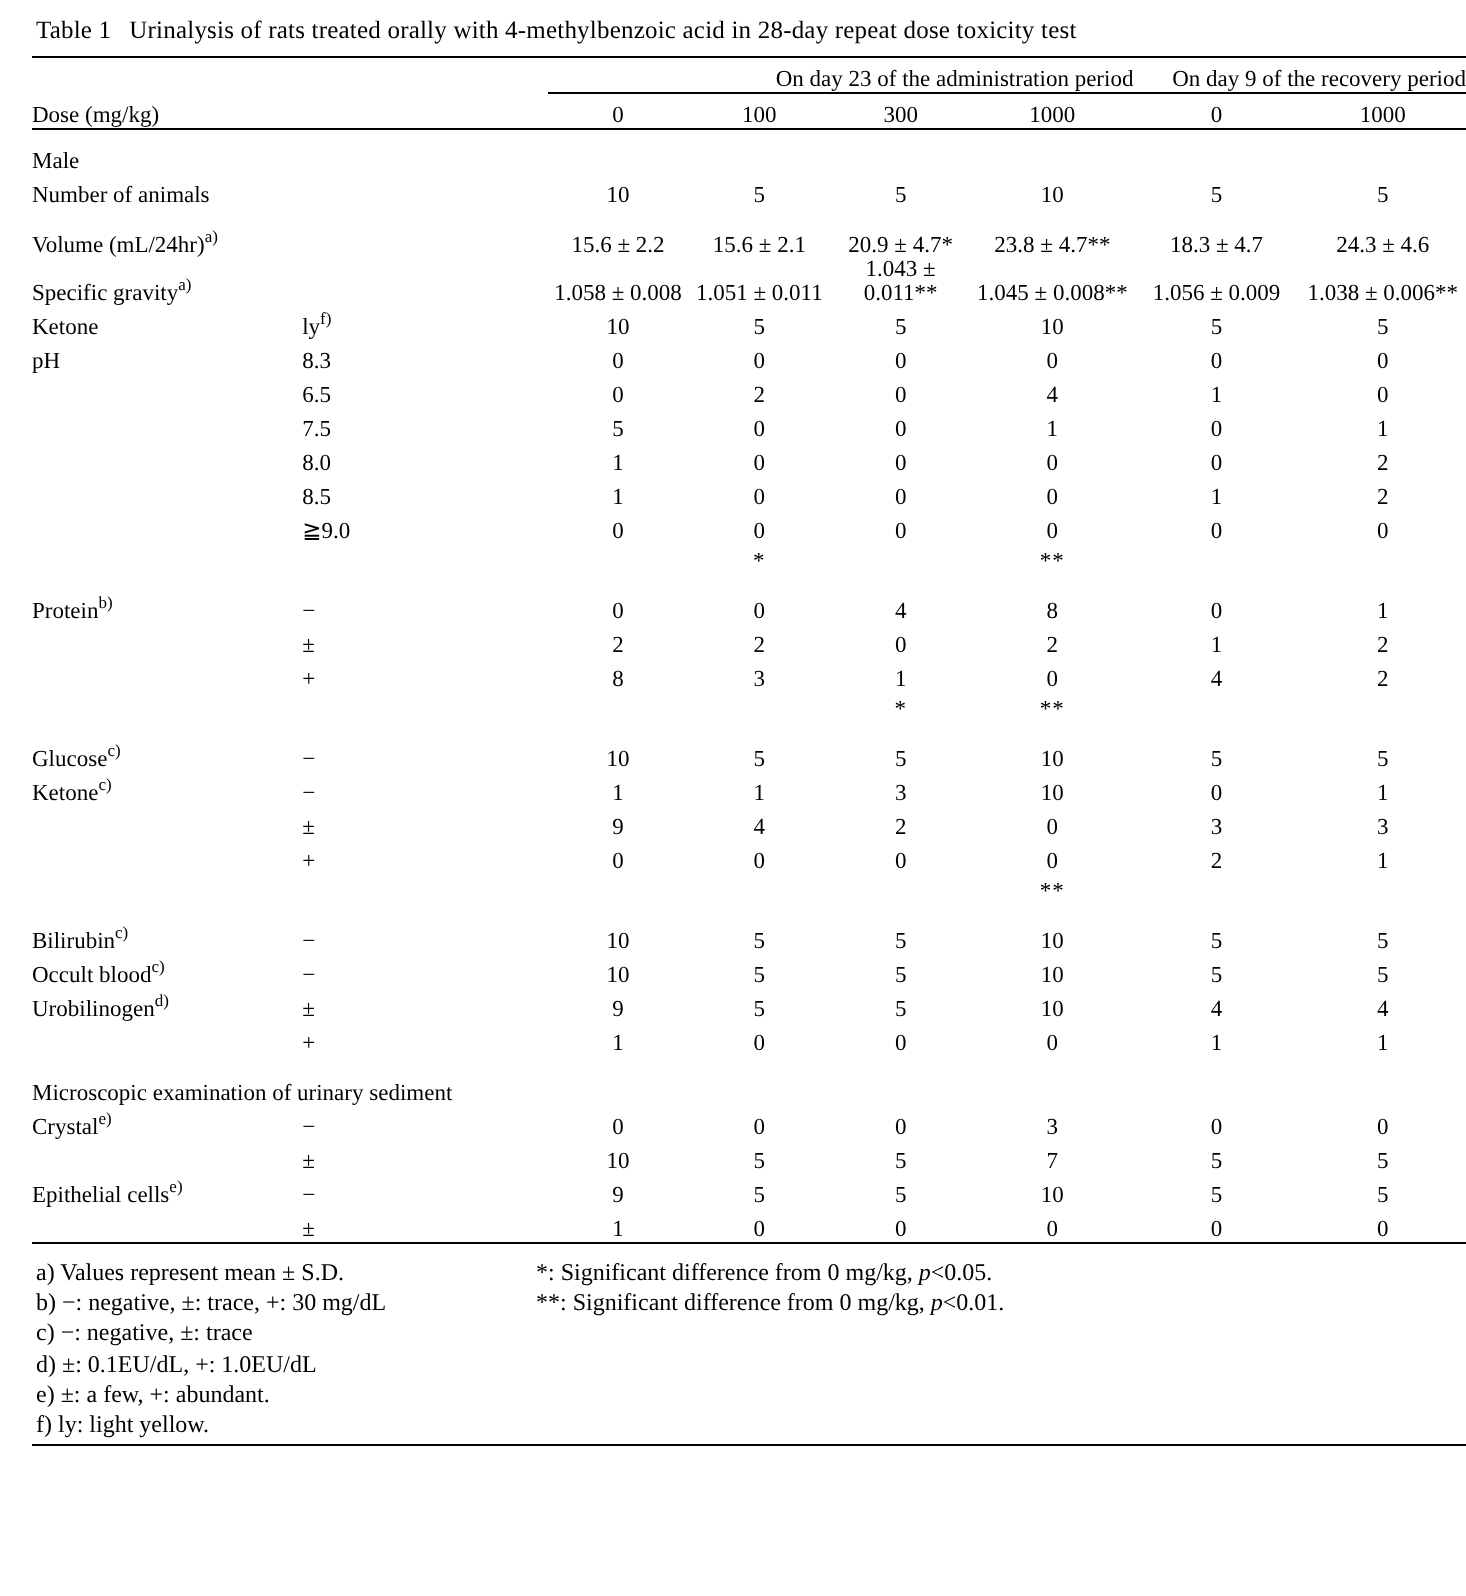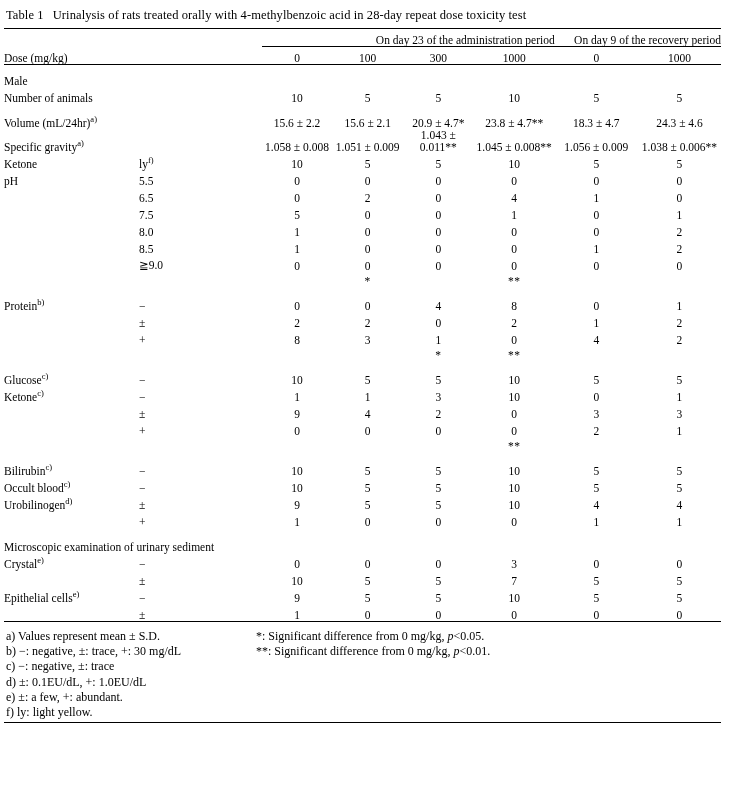--- a/index.html
+++ b/index.html
@@ -12,21 +12,21 @@
     height: 798px;
     font-family: "Liberation Serif", serif;
     color: #000000;
     position: relative;
     overflow: hidden;
   }
   .page {
     width: 733px;
     height: 798px;
     box-sizing: border-box;
-    padding: 6px 8px 0 4px;
+    padding: 6px 8px 0 16px;
     position: relative;
   }
   .caption {
     font-size: 12.5px;
     margin: 2px 0 5px 2px;
     letter-spacing: 0.1px;
     white-space: nowrap;
   }
   .caption .cap-label { margin-right: 9px; }
 
@@ -165,39 +165,39 @@
           <td class="c">15.6 ± 2.1</td>
           <td class="c">20.9 ± 4.7*</td>
           <td class="c">23.8 ± 4.7**</td>
           <td class="c">18.3 ± 4.7</td>
           <td class="c">24.3 ± 4.6</td>
         </tr>
         <tr class="rowh-sm">
           <td class="l lbl indent1">Specific gravity<sup>a)</sup></td>
           <td class="l sub"></td>
           <td class="c">1.058 ± 0.008</td>
-          <td class="c">1.051 ± 0.009</td>
+          <td class="c">1.051 ± 0.011</td>
           <td class="c">1.043 ± 0.011**</td>
           <td class="c">1.045 ± 0.008**</td>
           <td class="c">1.056 ± 0.009</td>
           <td class="c">1.038 ± 0.006**</td>
         </tr>
         <tr class="rowh-sm">
           <td class="l lbl indent1">Ketone</td>
           <td class="l sub">ly<sup>f)</sup></td>
           <td class="c">10</td>
           <td class="c">5</td>
           <td class="c">5</td>
           <td class="c">10</td>
           <td class="c">5</td>
           <td class="c">5</td>
         </tr>
         <tr class="rowh-sm">
           <td class="l lbl indent1">pH</td>
-          <td class="l sub">5.5</td>
+          <td class="l sub">8.3</td>
           <td class="c">0</td>
           <td class="c">0</td>
           <td class="c">0</td>
           <td class="c">0</td>
           <td class="c">0</td>
           <td class="c">0</td>
         </tr>
         <tr class="rowh-sm">
           <td class="l lbl indent1"></td>
           <td class="l sub">6.5</td>

